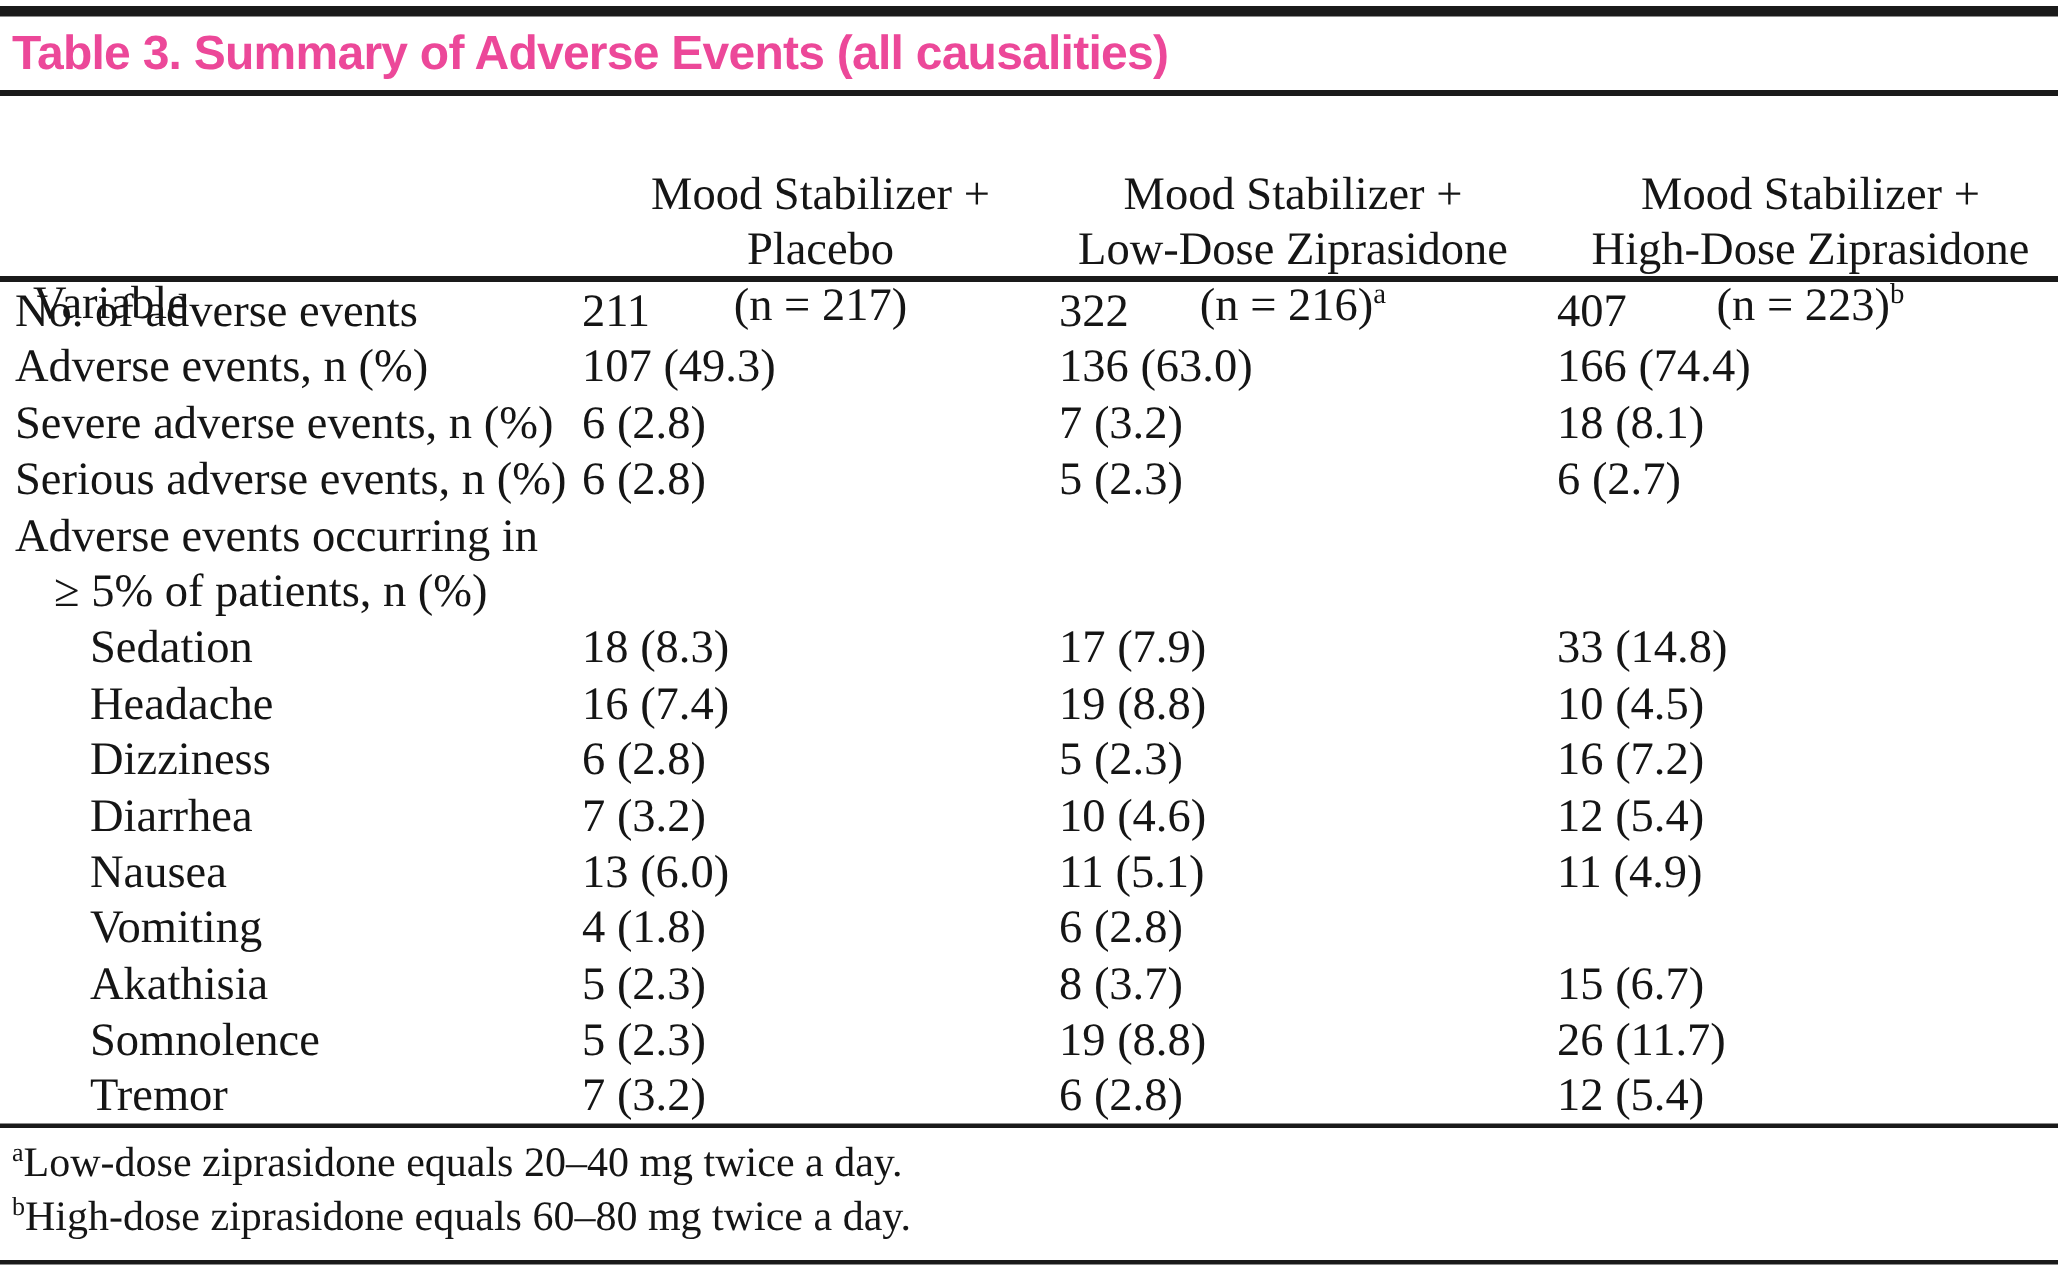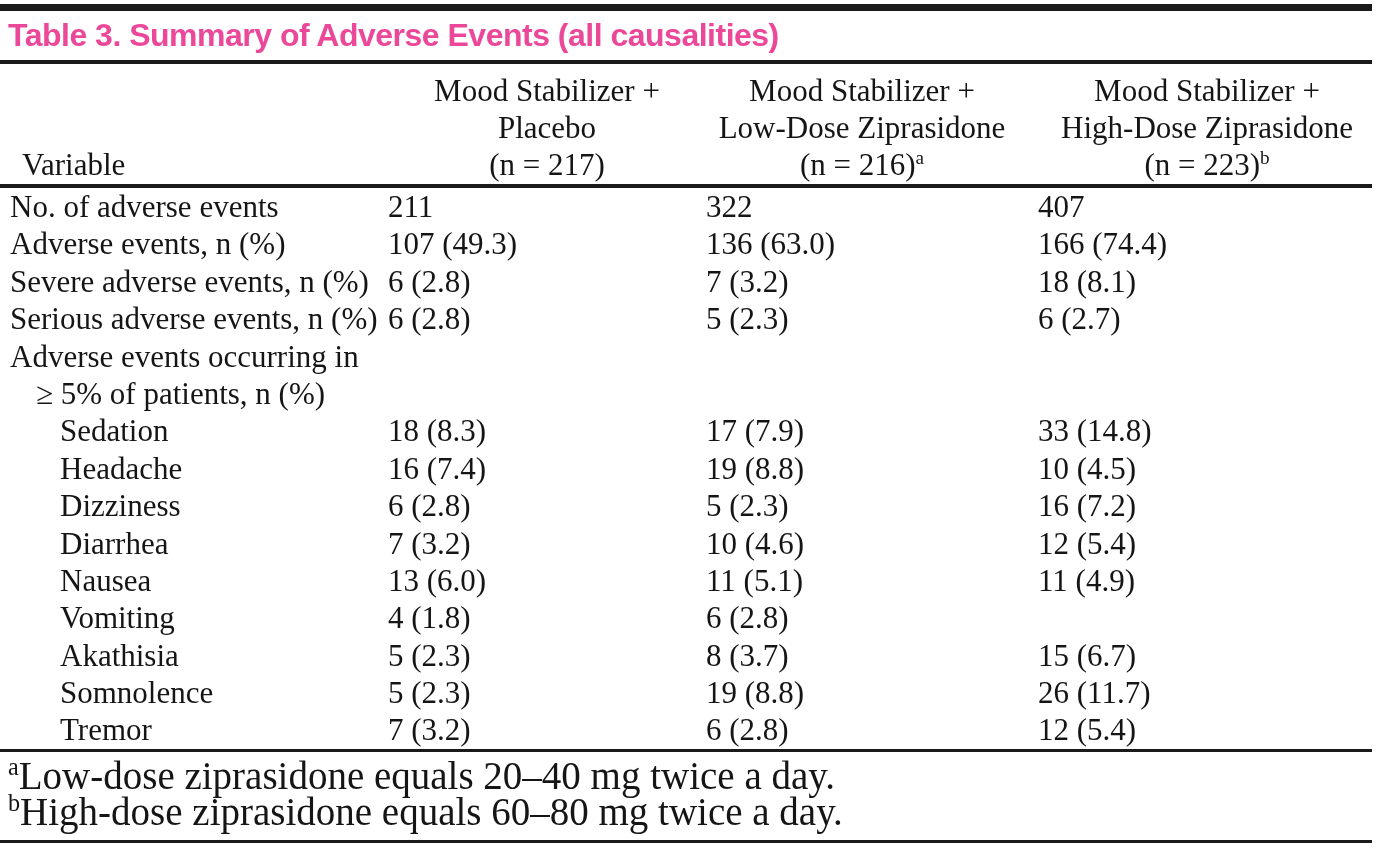--- a/index.html
+++ b/index.html
@@ -44,20 +44,21 @@
     grid-template-columns: 388px 318px 312px 358px;
     height: 120px;
     box-sizing: border-box;
     padding-top: 8px;
   }
   .colhead {
     text-align: center;
     font-size: 31px;
     line-height: 37px;
     white-space: nowrap;
+    margin-top: 38px;
   }
   .variable-cell {
     display: flex;
     align-items: flex-end;
     font-size: 31px;
     line-height: 38px;
     padding-left: 22px;
   }
   .c4 { padding-left: 20px; }
 
@@ -77,21 +78,21 @@
   .ind2 { padding-left: 60px; }
 
   sup {
     font-size: 0.62em;
     line-height: 0;
     vertical-align: super;
   }
 
   .footnotes {
     padding: 6px 0 0 8px;
-    font-size: 39px;
+    font-size: 28px;
   }
   .footnote {
     line-height: 36px;
     white-space: nowrap;
   }
 </style>
 </head>
 <body>
 
 <div class="rule rule-top"></div>

